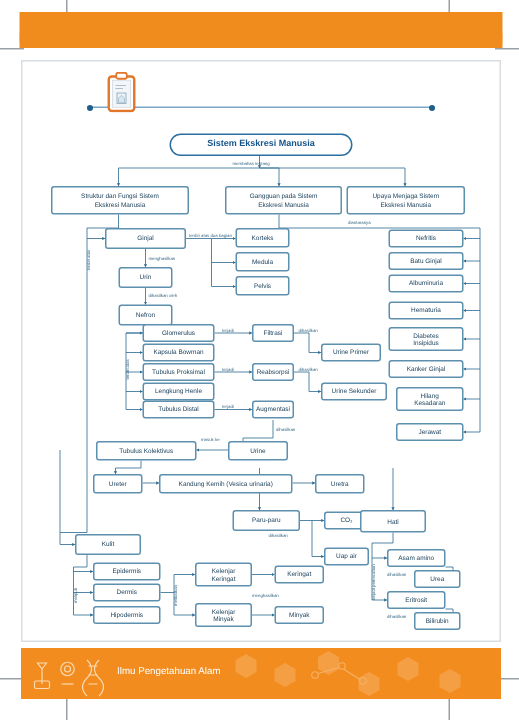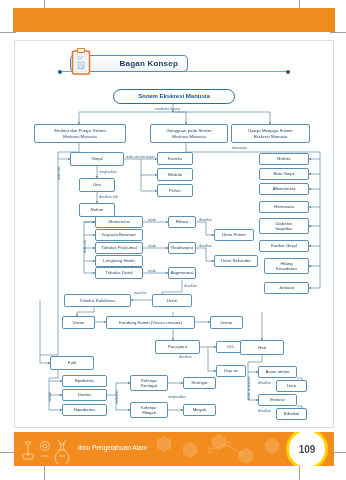--- a/index.html
+++ b/index.html
@@ -140,23 +140,20 @@
       <path d="M0,0 L0,6 Q6,11 14,7 Q22,3 30,8 Q40,12 50,7 Q60,2 70,8 Q80,12 90,7 Q100,3 110,8 Q120,12 130,7 Q140,2 150,7 Q160,11 170,6 Q180,2 190,7 Q200,11 212,6 Q224,2 234,8 Q244,12 256,6 Q268,1 280,7 Q292,12 304,6 Q314,2 322,7 L322,0 Z" fill="#F08C1E"></path>
     </svg>
   </div>
 
   <div class="content-frame"></div>
 
   <div class="tab-rule"></div>
   <div class="tab-rule-dot" style="left:58px;"></div>
   <div class="tab-rule-dot" style="left:286px;"></div>
 
-  <div class="section-tab">
-    <span class="section-tab-label">Bagan Konsep</span>
-  </div>
 
   <svg class="clipboard" viewBox="0 0 20 27">
     <rect x="1.5" y="3" width="17" height="23" rx="2" fill="#ffffff" stroke="#E2762A" stroke-width="1.6"></rect>
     <rect x="4" y="5.5" width="12" height="18" fill="#f2f6f9" stroke="#cdd8e0" stroke-width="0.5"></rect>
     <rect x="6.5" y="0.5" width="7" height="4" rx="1.2" fill="#ffffff" stroke="#E2762A" stroke-width="1.2"></rect>
     <line x1="6" y1="9" x2="13" y2="9" stroke="#aebecb" stroke-width="0.8"></line>
     <line x1="6" y1="11" x2="11" y2="11" stroke="#aebecb" stroke-width="0.8"></line>
     <rect x="7" y="14" width="6" height="7" fill="#eaf2f7" stroke="#9fb8c9" stroke-width="0.7"></rect>
     <path d="M10 15.5 L12 17.5 L12 20.5 L8 20.5 L8 17.5 Z" fill="#d8e6ef" stroke="#9fb8c9" stroke-width="0.5"></path>
   </svg>
@@ -387,18 +384,15 @@
         <rect x="9" y="22" width="10" height="5" rx="1"></rect>
         <circle cx="31" cy="14" r="4.5"></circle>
         <circle cx="31" cy="14" r="2"></circle>
         <path d="M27,24 L35,24"></path>
         <path d="M44,8 q6,6 0,12 q-6,6 0,12"></path>
         <path d="M52,8 q-6,6 0,12 q6,6 0,12"></path>
         <path d="M45,12 L51,12 M45,18 L51,18 M45,24 L51,24"></path>
       </g>
     </svg>
     <div class="footer-title">Ilmu Pengetahuan Alam</div>
-    <div class="page-badge">
-      <span class="page-num">109</span>
-    </div>
   </div>
 
 </div>
 
 </body></html>

